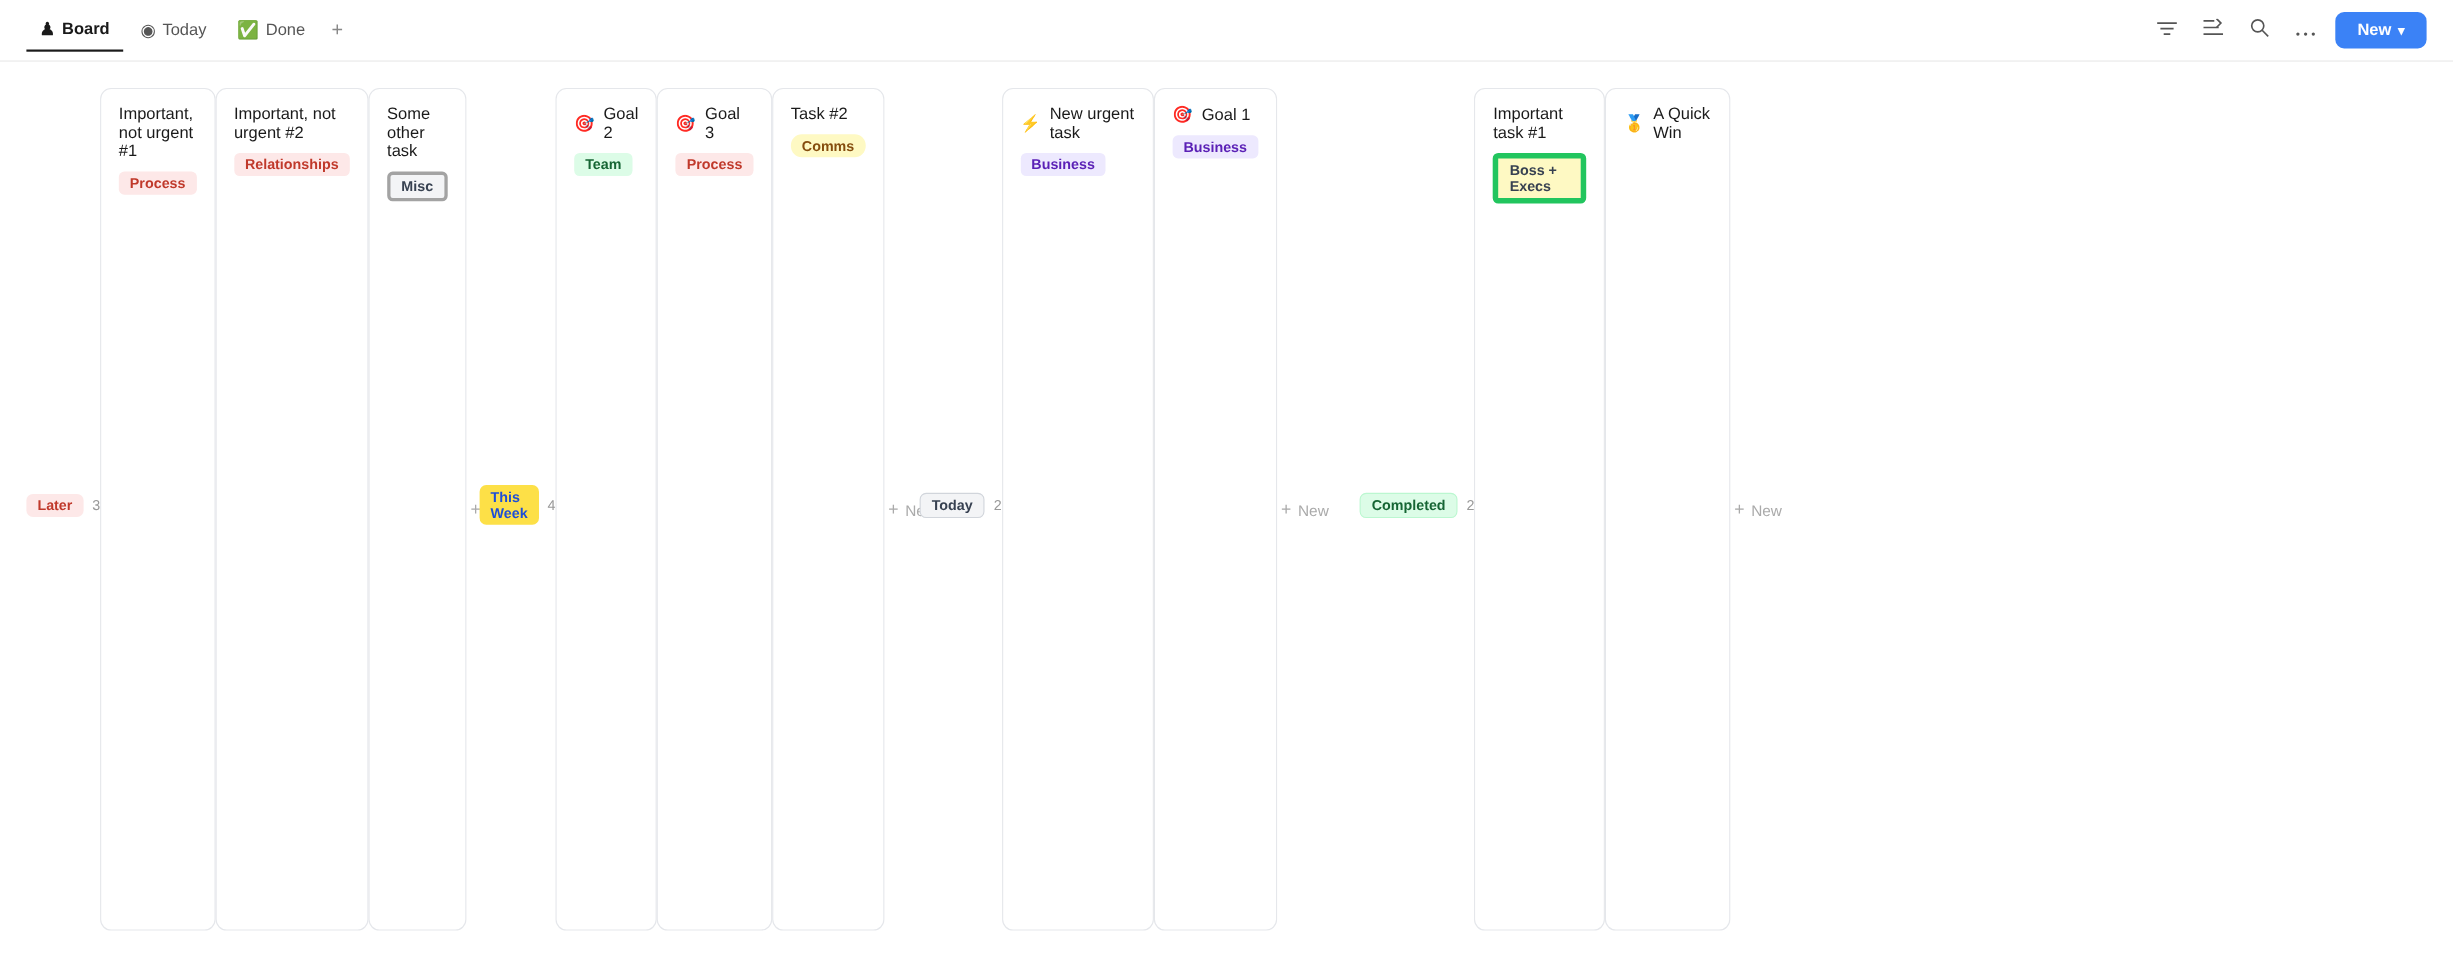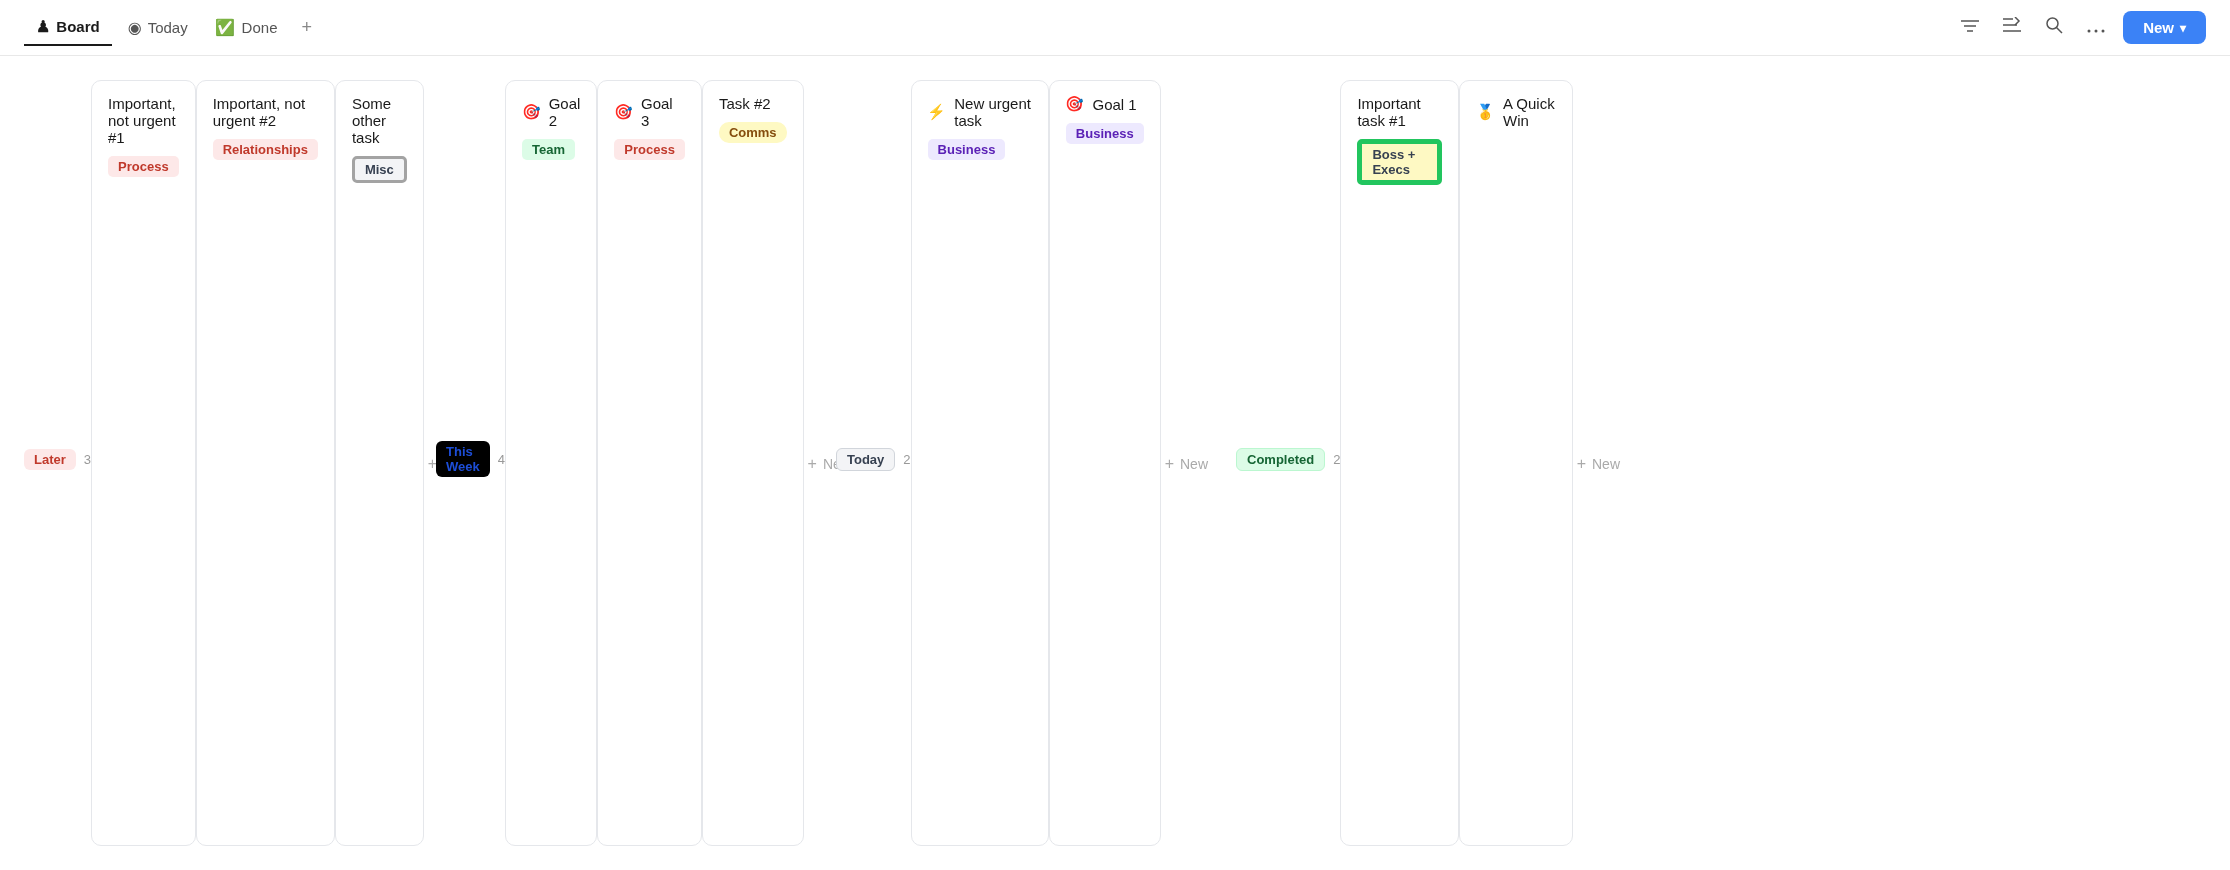--- a/index.html
+++ b/index.html
@@ -107,21 +107,21 @@
       gap: 8px;
       margin-bottom: 8px;
     }
     .col-label {
       font-size: 13px;
       font-weight: 600;
       padding: 3px 10px;
       border-radius: 6px;
     }
     .col-label.later { background: #fde8e8; color: #c0392b; }
-    .col-label.this-week { background: #000000; color: #1d4ed8; }
+    .col-label.this-week { background: #fde047; color: #1d4ed8; }
     .col-label.today { background: #f3f4f6; color: #374151; border: 1px solid #d1d5db; }
     .col-label.completed { background: #dcfce7; color: #166534; border: 1px solid #bbf7d0; }
     .col-count {
       font-size: 13px;
       color: #999;
       font-weight: 500;
     }
 
     
     .card {

